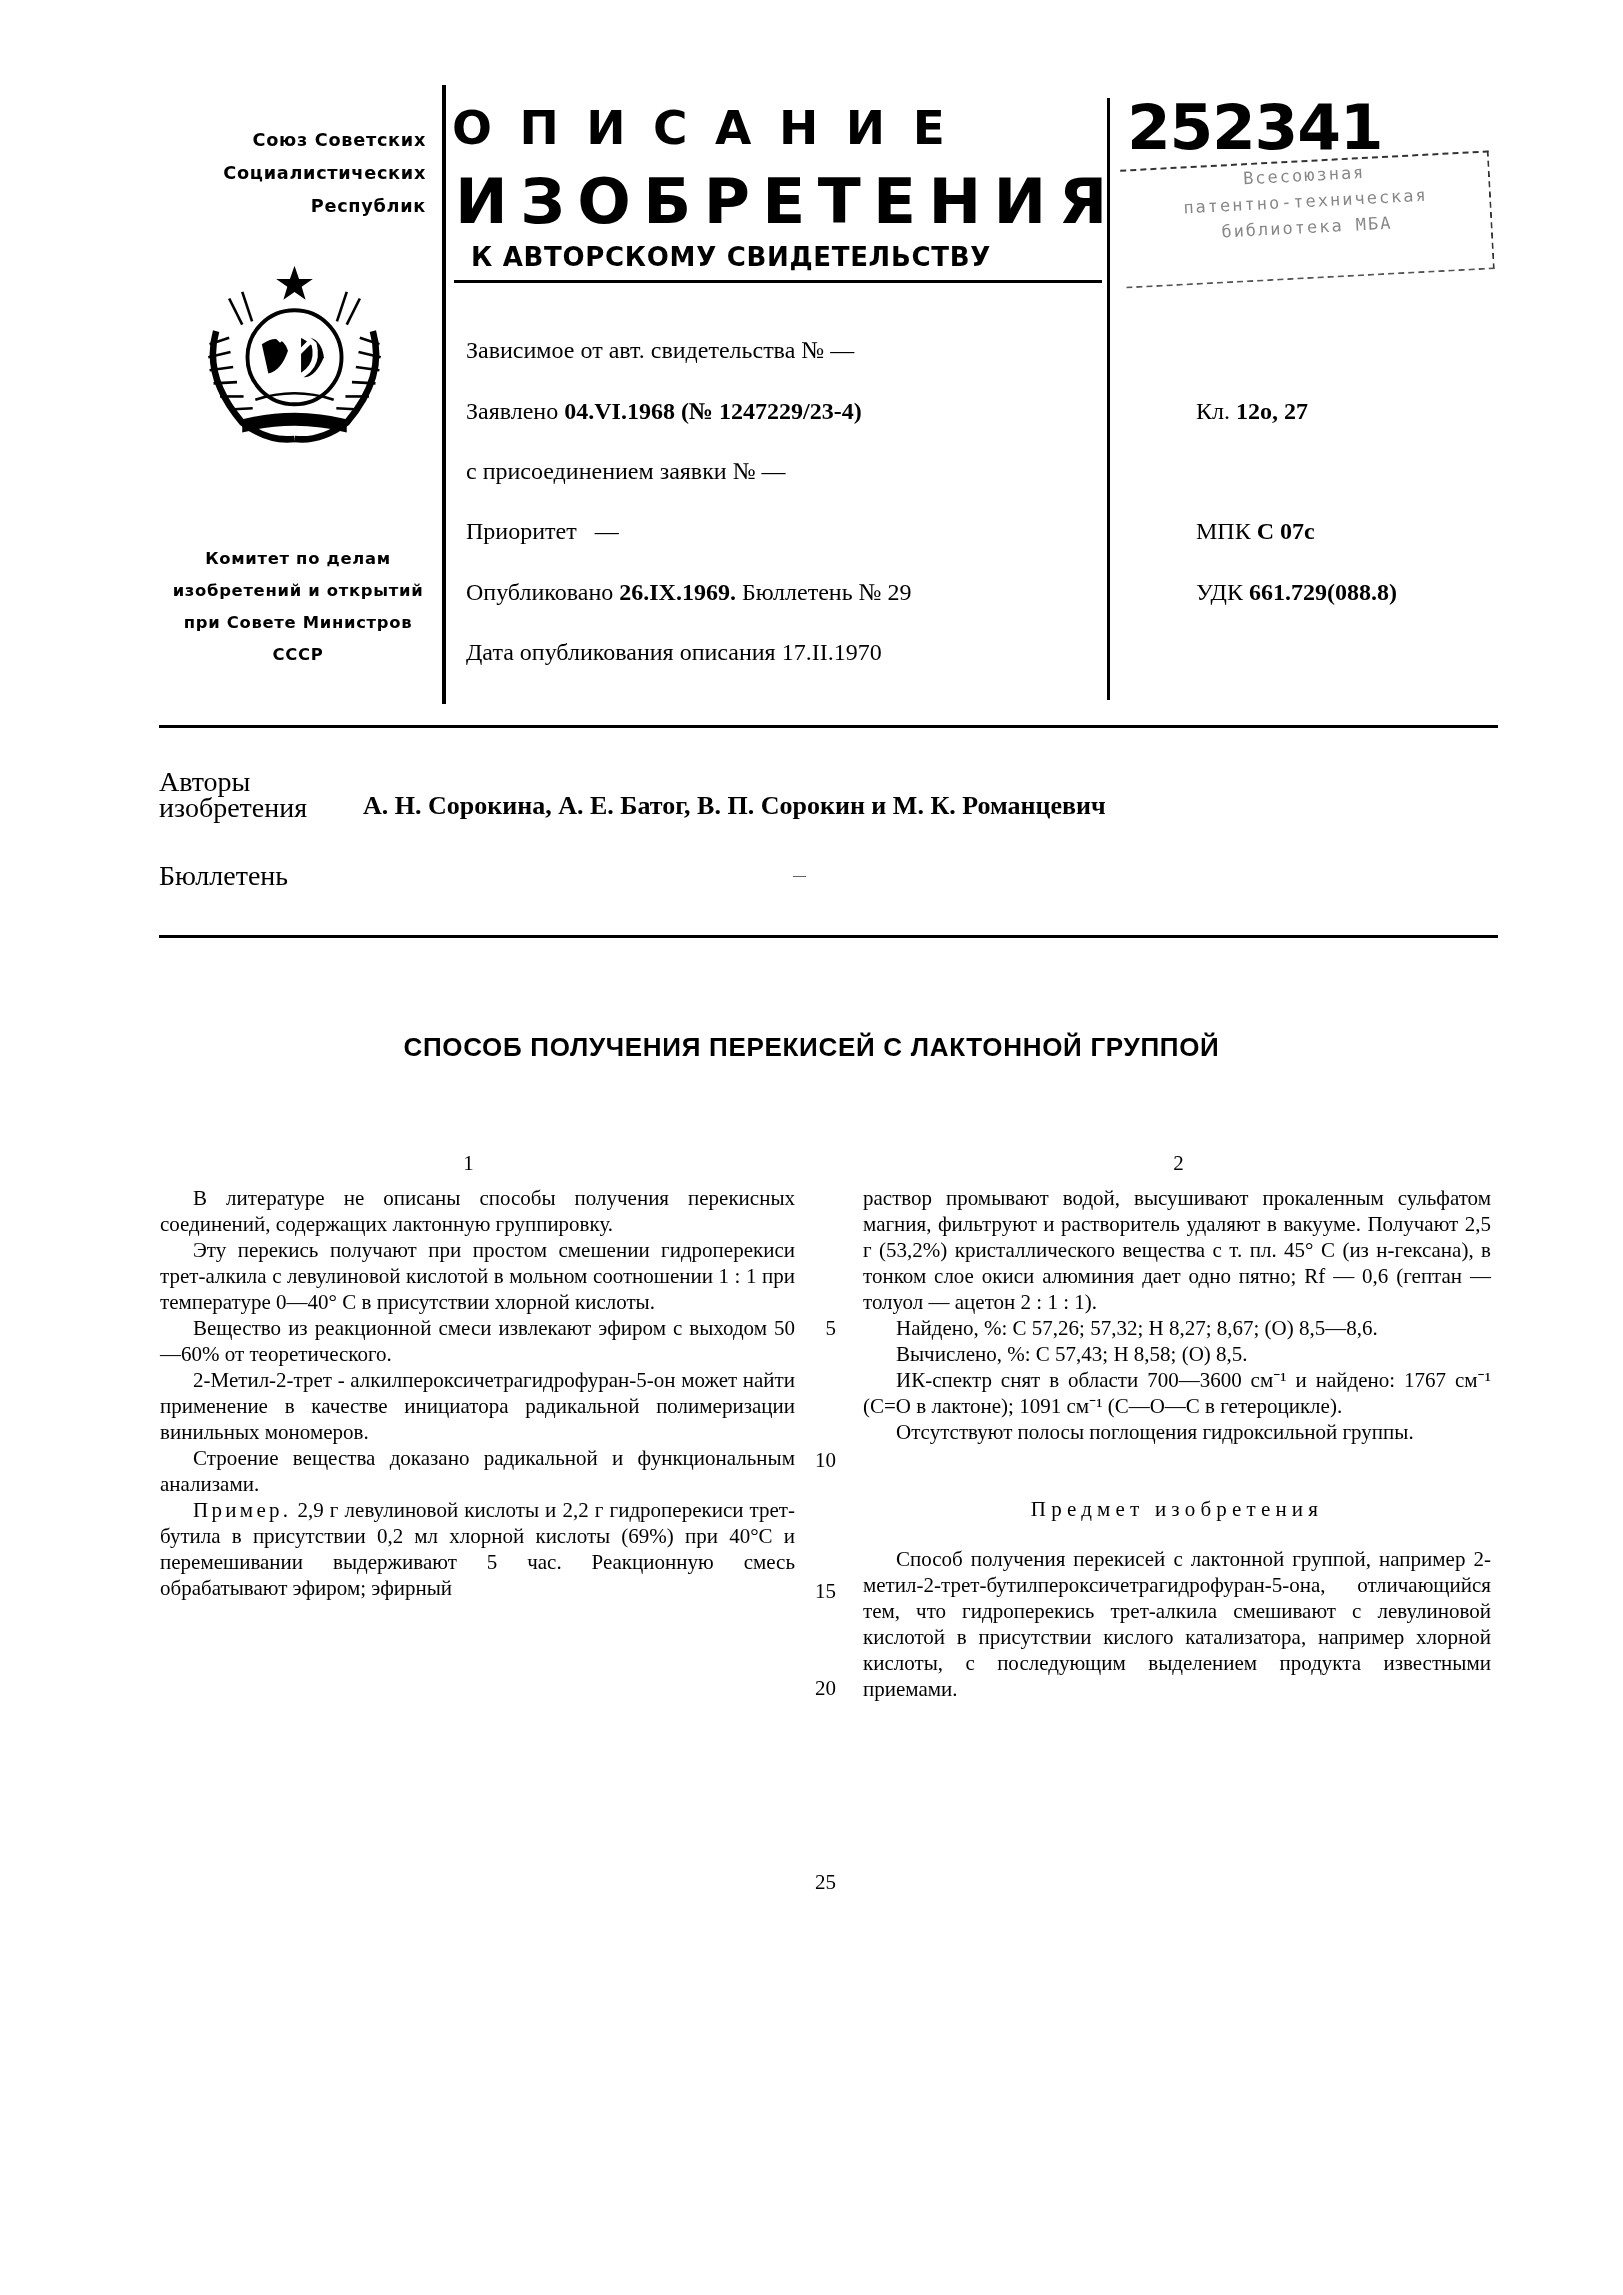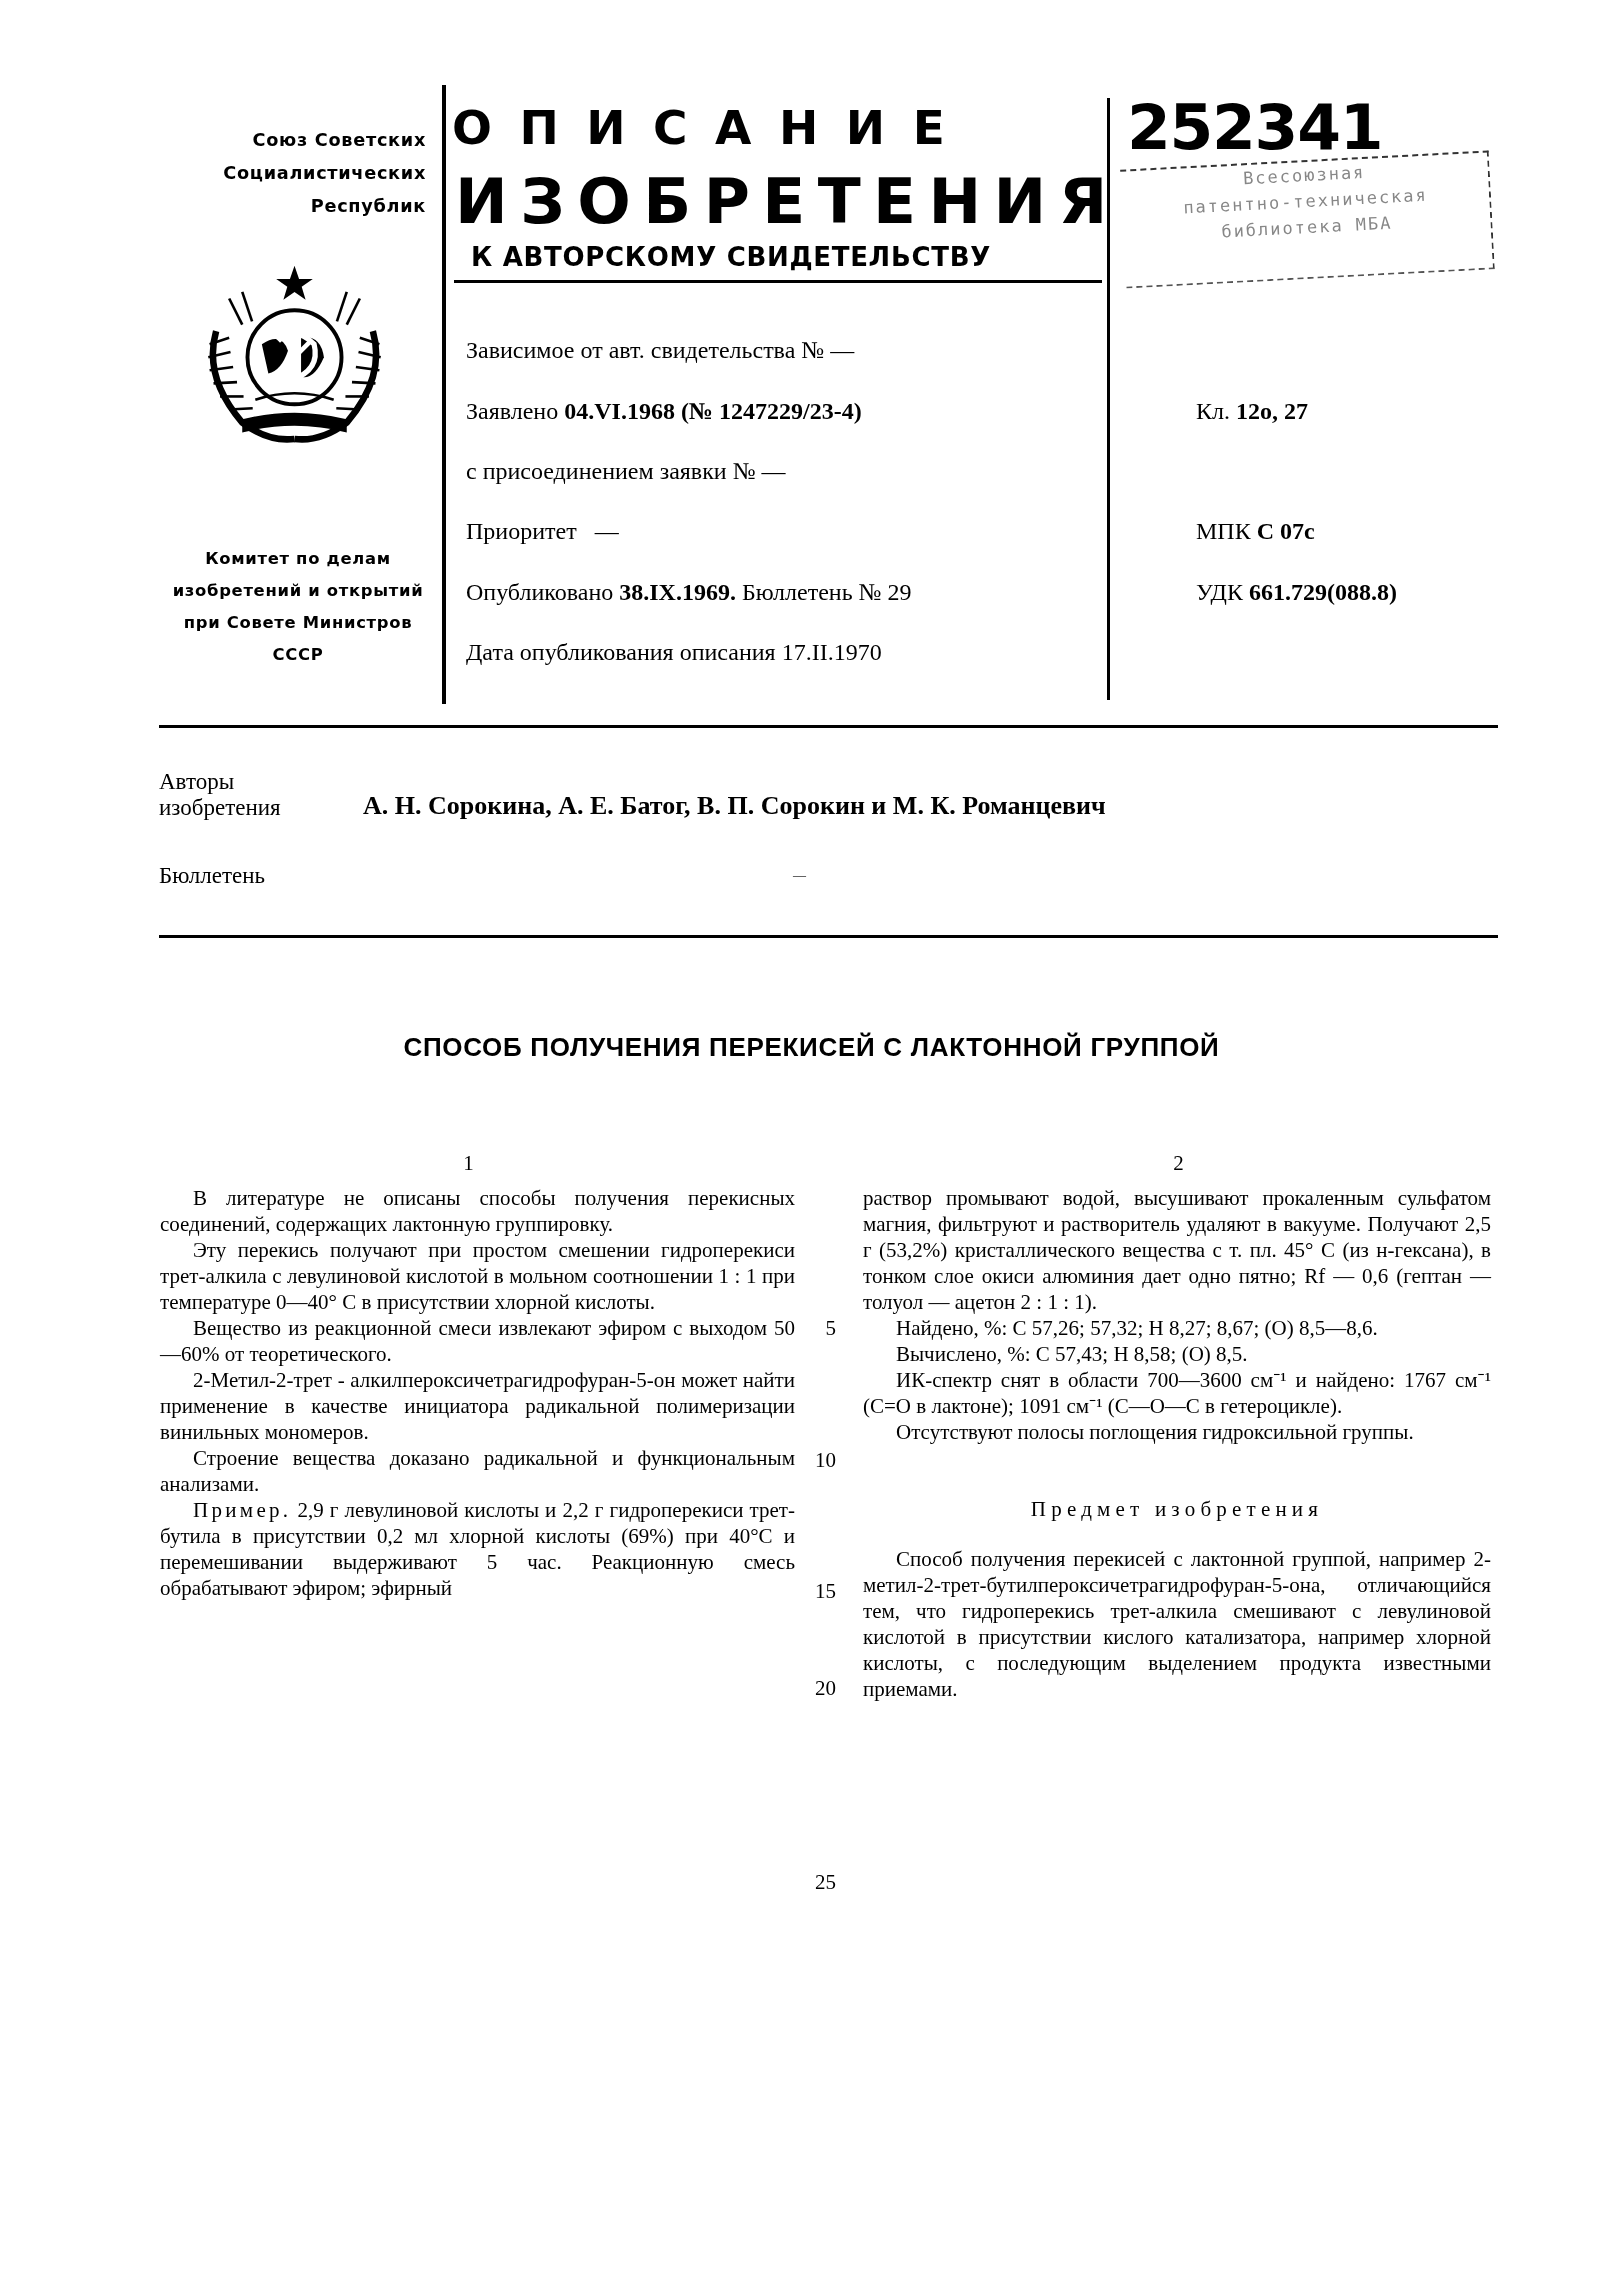--- a/index.html
+++ b/index.html
@@ -41,21 +41,21 @@
 
     
     .biblio { font-family: "Liberation Serif", serif; font-size: 24px; white-space: nowrap; }
     .biblio b { font-weight: bold; }
     .b-left { left: 466px; }
     .b-right { left: 1196px; }
 
     .hrule { left: 159px; width: 1339px; height: 3.3px; background: #000; }
 
     
-    .label { font-family: "Liberation Serif", serif; font-size: 23px; line-height: 26px; }
+    .label { font-family: "Liberation Serif", serif; font-size: 28px; line-height: 26px; }
     .authors { left: 363px; top: 791px; font-family: "Liberation Serif", serif; font-weight: bold;
       font-size: 26px; white-space: nowrap; }
     .applicant-value { left: 793px; top: 867px; font-family: "Liberation Serif", serif; font-size: 13px; }
 
     
     .inv-title { left: 0; width: 1623px; top: 1032px; text-align: center;
       font-family: "Liberation Sans", sans-serif; font-weight: bold; font-size: 26px; letter-spacing: 0.7px; }
 
     
     .col { font-family: "Liberation Serif", serif; font-size: 21px; line-height: 26px; text-align: justify; }
@@ -145,21 +145,21 @@
   <span>Заявлено</span>
   <b>04.VI.1968 (№ 1247229/23-4)</b>
 </div>
 <div class="abs biblio b-left" style="top:458px;">с присоединением заявки № —</div>
 <div class="abs biblio b-left" style="top:518px;">
   <span>Приоритет</span>&nbsp;&nbsp;
   <span>—</span>
 </div>
 <div class="abs biblio b-left" style="top:579px;">
   <span>Опубликовано</span>
-  <b>38.IX.1969.</b>
+  <b>26.IX.1969.</b>
   <span>Бюллетень № 29</span>
 </div>
 <div class="abs biblio b-left" style="top:639px;">Дата опубликования описания 17.II.1970</div>
 
 <div class="abs biblio b-right" style="top:398px;">
   <span>Кл.</span>
   <b>12о, 27</b>
 </div>
 <div class="abs biblio b-right" style="top:518px;">
   <span>МПК</span>

